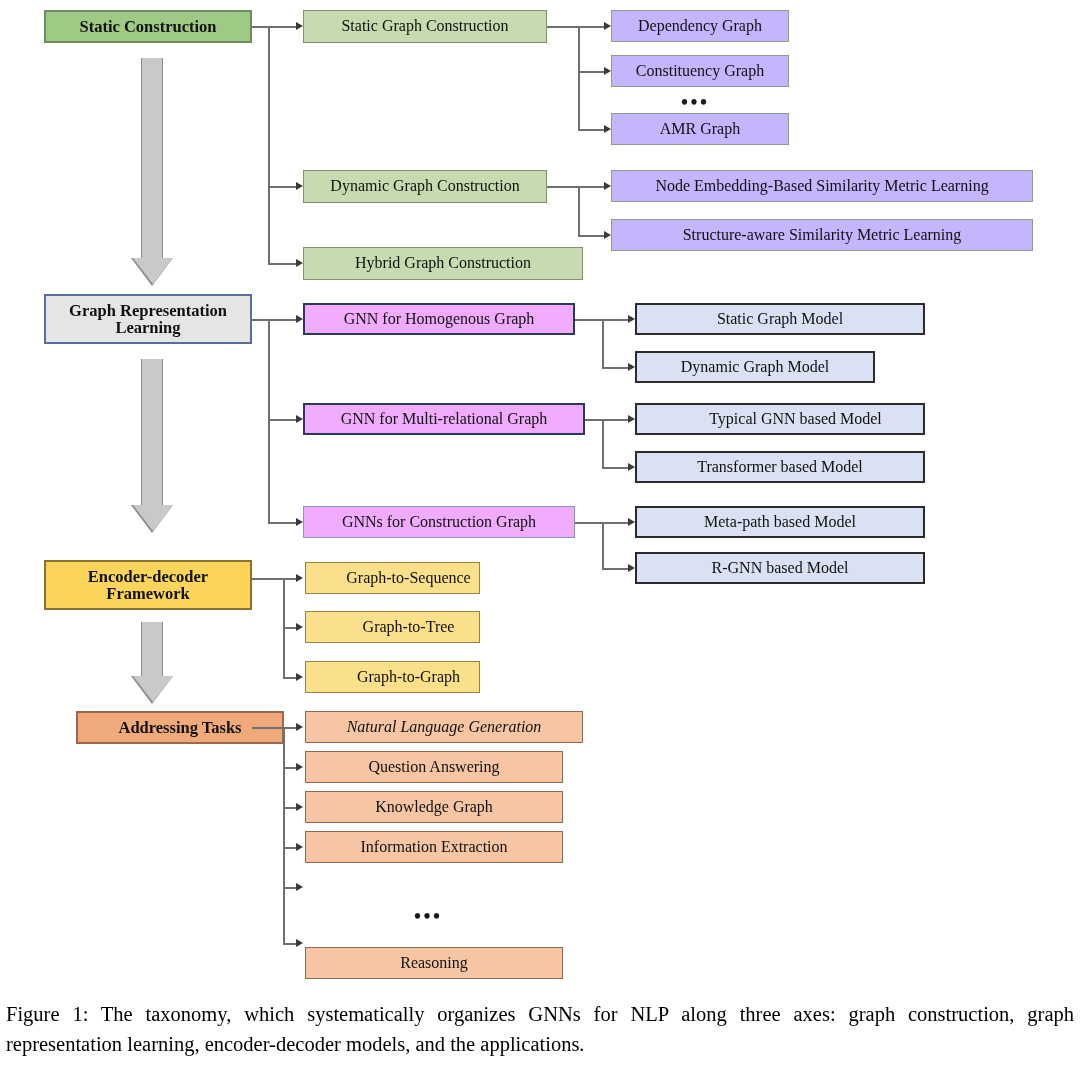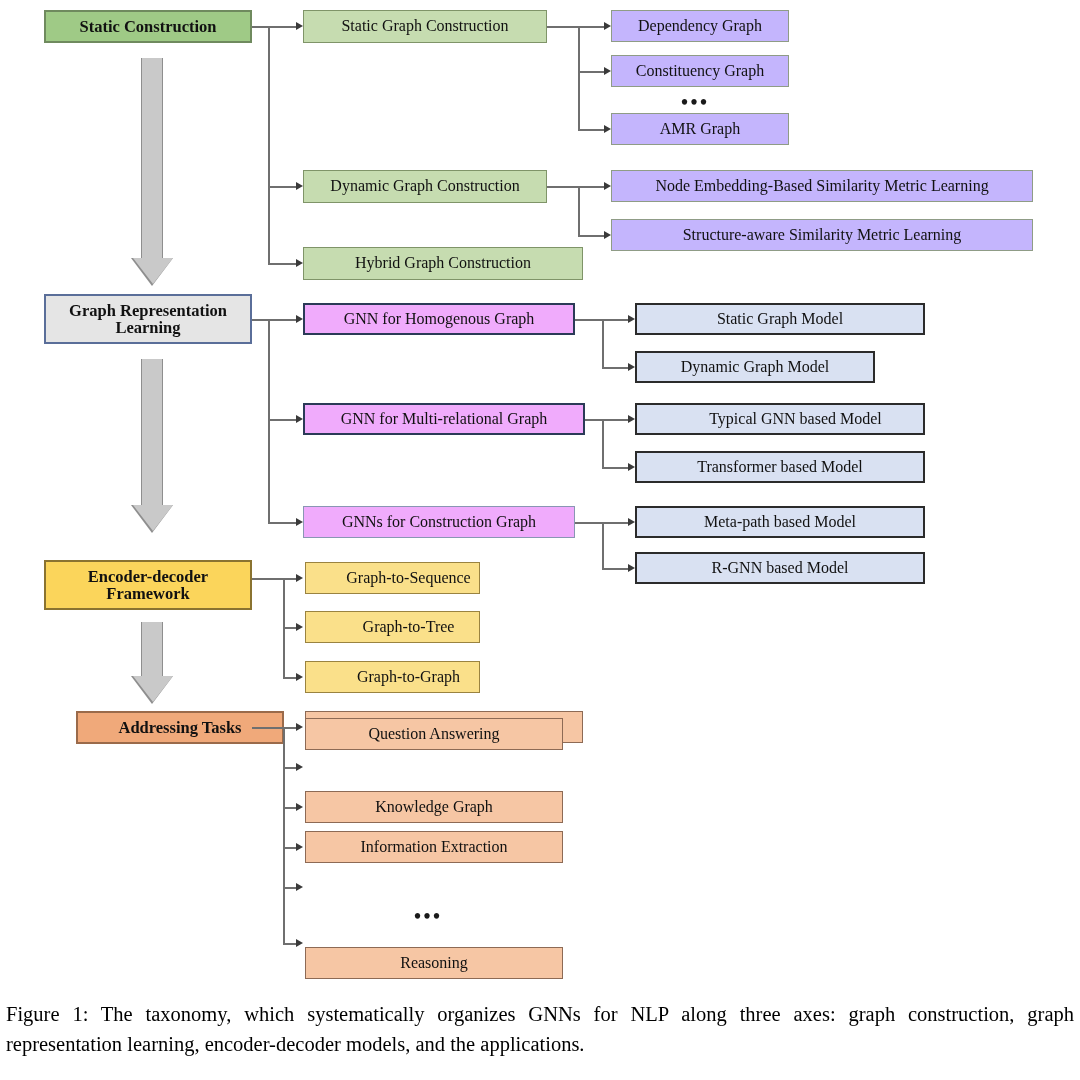--- a/index.html
+++ b/index.html
@@ -189,21 +189,21 @@
 
   <div class="ln h" style="left:252px;top:727px;width:32px;"></div>
   <div class="ln v" style="left:283px;top:727px;height:216px;"></div>
 
   <div class="ln h" style="left:283px;top:727px;width:15px;"></div>
   <div class="arrowhead" style="left:296px;top:723px;"></div>
   <div class="box lv2 orange" style="left:305px;top:711px;width:278px;height:32px;font-style:italic;">Natural Language Generation</div>
 
   <div class="ln h" style="left:283px;top:767px;width:15px;"></div>
   <div class="arrowhead" style="left:296px;top:763px;"></div>
-  <div class="box lv2 orange" style="left:305px;top:718px;width:258px;height:32px;">Question Answering</div>
+  <div class="box lv2 orange" style="left:305px;top:751px;width:258px;height:32px;">Question Answering</div>
 
   <div class="ln h" style="left:283px;top:807px;width:15px;"></div>
   <div class="arrowhead" style="left:296px;top:803px;"></div>
   <div class="box lv2 orange" style="left:305px;top:791px;width:258px;height:32px;">Knowledge Graph</div>
 
   <div class="ln h" style="left:283px;top:847px;width:15px;"></div>
   <div class="arrowhead" style="left:296px;top:843px;"></div>
   <div class="box lv2 orange" style="left:305px;top:831px;width:258px;height:32px;">Information Extraction</div>
 
   <div class="ln h" style="left:283px;top:887px;width:15px;"></div>

